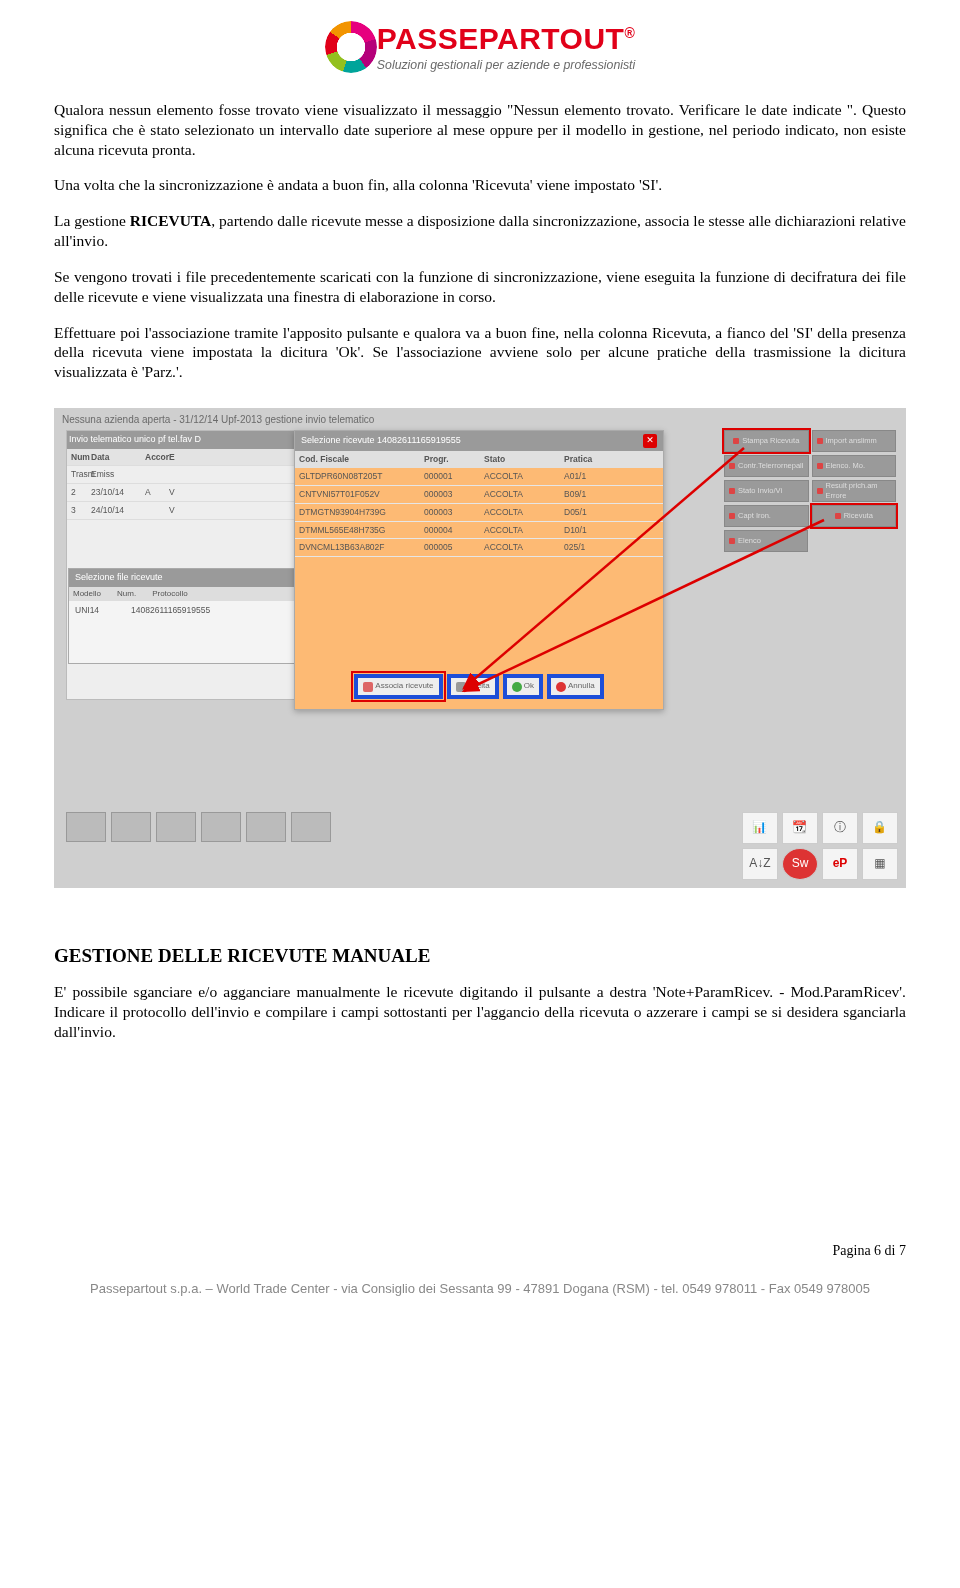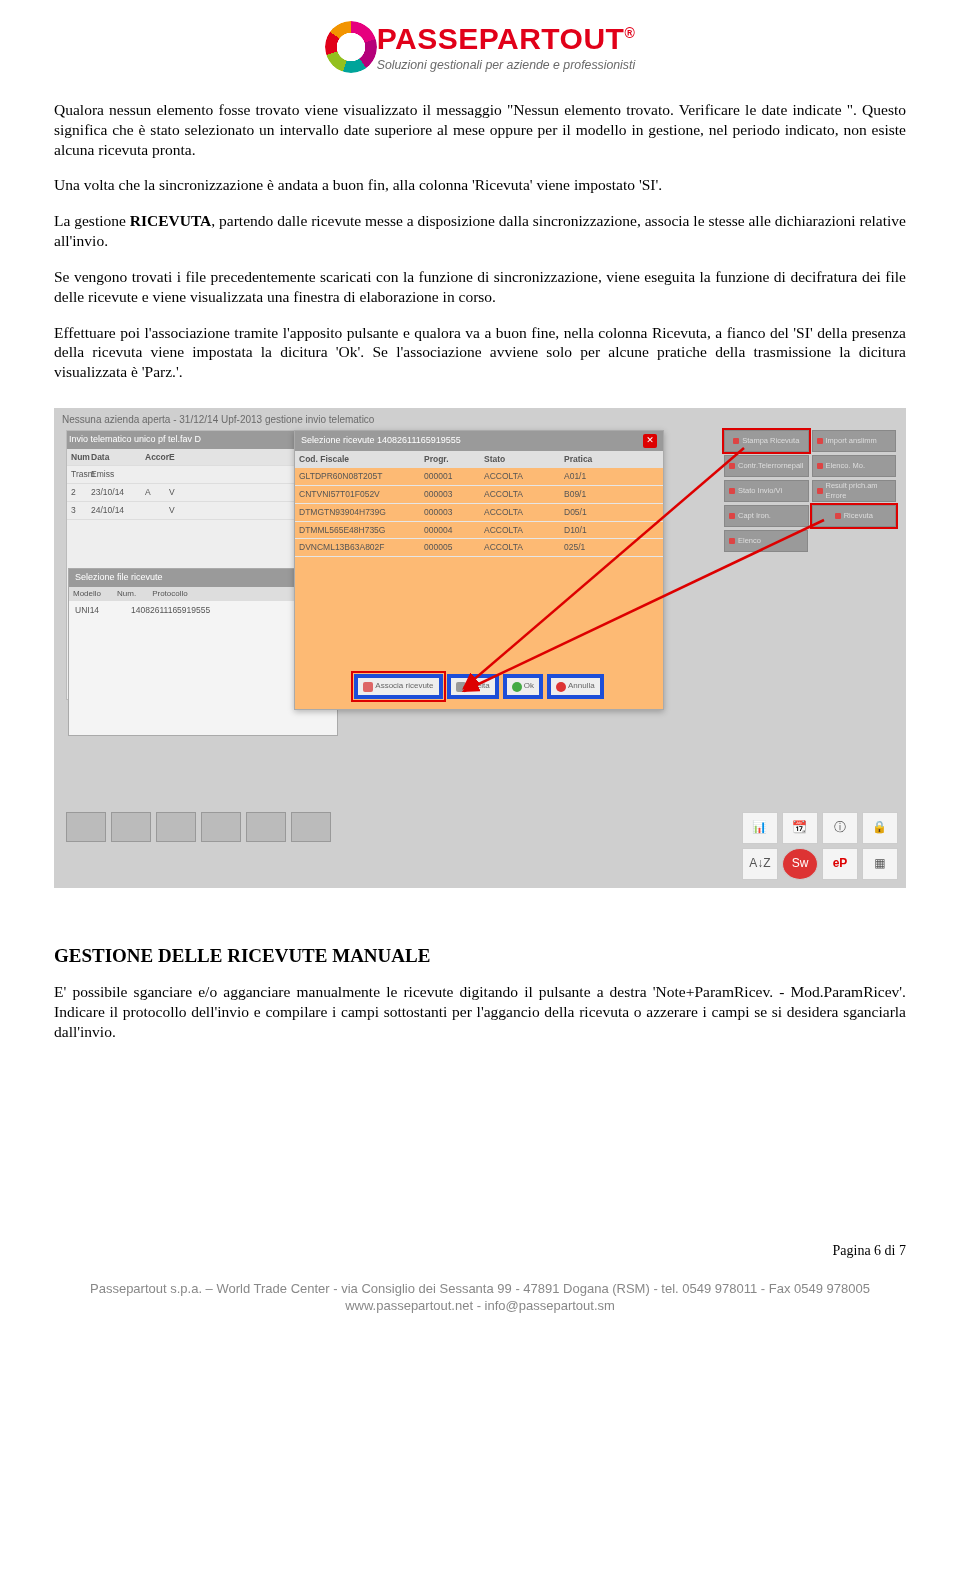--- a/index.html
+++ b/index.html
@@ -30,21 +30,21 @@
     mask: radial-gradient(circle at 50% 50%, transparent 14px, #000 14.5px);
     -webkit-mask: radial-gradient(circle at 50% 50%, transparent 14px, #000 14.5px);
   }
   .logo-text-wrap { text-align: left; }
   .logo-title {
     font-family: Arial, sans-serif;
     font-weight: 800; letter-spacing: 0.5px;
     font-size: 30px; color: #e10019;
   }
   .logo-title sup { font-size: 14px; vertical-align: super; }
-  .logo-sub { font-family: Arial, sans-serif; font-size: 12.3px; color:#6a6a6a; font-style: italic; }
+  .logo-sub { font-family: Arial, sans-serif; font-size: 12.3px; color:#6a6a6a; font-style: italic; text-align: right; }
 
   
   .para { text-align: justify; margin-bottom: 16px; }
   .section-title {
     font-size: 19px; font-weight: bold;
     margin-top: 56px; margin-bottom: 14px;
   }
 
   
   .screenshot {
@@ -69,21 +69,21 @@
   }
   .ss-back-panel .bar { background:#9a9a9a; color:#fff; padding:3px 2px; font-size:9px; }
   .ss-back-panel .row { display:flex; padding:3px 4px; border-bottom:1px solid #ddd; font-size:8.5px; gap:6px; }
   .ss-back-panel .row span:first-child { width:14px; }
   .ss-back-panel .row span:nth-child(2) { width:48px; }
   .ss-back-panel .row span:nth-child(3) { width:18px; }
   .ss-back-panel .row span:nth-child(4) { width:18px; }
   .ss-back-panel .hdr { background:#e3e3e3; font-weight:bold; }
   .ss-file-panel {
     position: absolute; top: 160px; left: 14px;
-    width: 270px; height: 168px;
+    width: 270px; height: 96px;
     background:#f4f4f4; border:1px solid #aaa;
   }
   .ss-file-panel .bar { background:#9a9a9a; color:#fff; padding:3px 6px; font-size:9px; }
   .ss-file-panel .hdr { display:flex; background:#ddd; padding:2px 4px; font-size:8px; gap:16px;}
   .ss-file-panel .row { padding:4px 6px; font-size:8.5px; display:flex; gap:16px;}
   .ss-modal {
     position: absolute; top: 22px; left: 240px;
     width: 370px; height: 280px;
     background:#fdba74; border:1px solid #aaa;
     box-shadow: 0 2px 6px rgba(0,0,0,0.25);
@@ -365,14 +365,13 @@
   </svg>
 </div>
 
 <h2 class="section-title">GESTIONE DELLE RICEVUTE MANUALE</h2>
 <p class="para">E' possibile sganciare e/o agganciare manualmente le ricevute digitando il pulsante a destra 'Note+ParamRicev. - Mod.ParamRicev'. Indicare il protocollo dell'invio e compilare i campi sottostanti per l'aggancio della ricevuta o azzerare i campi se si desidera sganciarla dall'invio.</p>
 
 <div class="page-num">Pagina 6 di 7</div>
 
 <div class="footer">
   <div>Passepartout s.p.a. – World Trade Center - via Consiglio dei Sessanta 99 - 47891 Dogana (RSM) - tel. 0549 978011 - Fax 0549 978005</div>
-  <div>www.passepartout.net - info@passepartout.sm</div>
 </div>
 
 </body></html>

